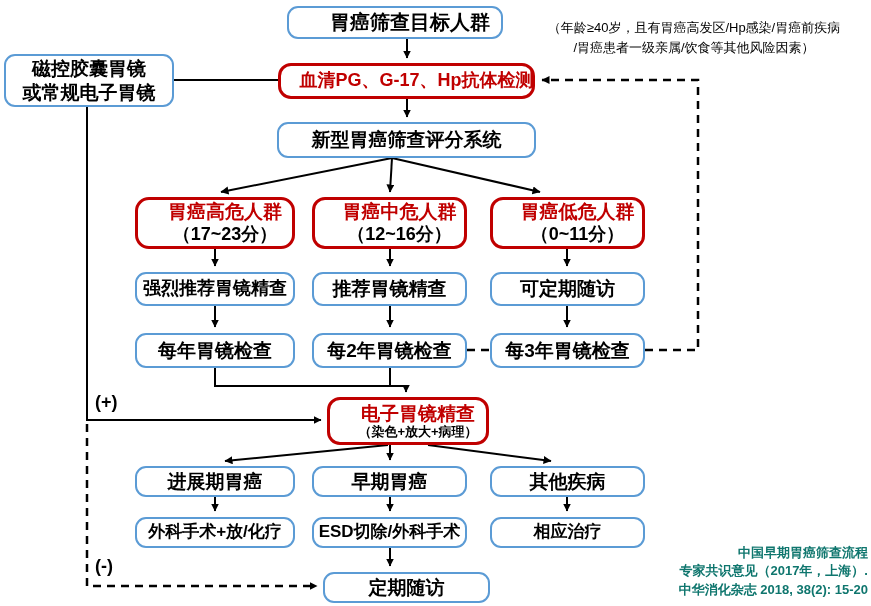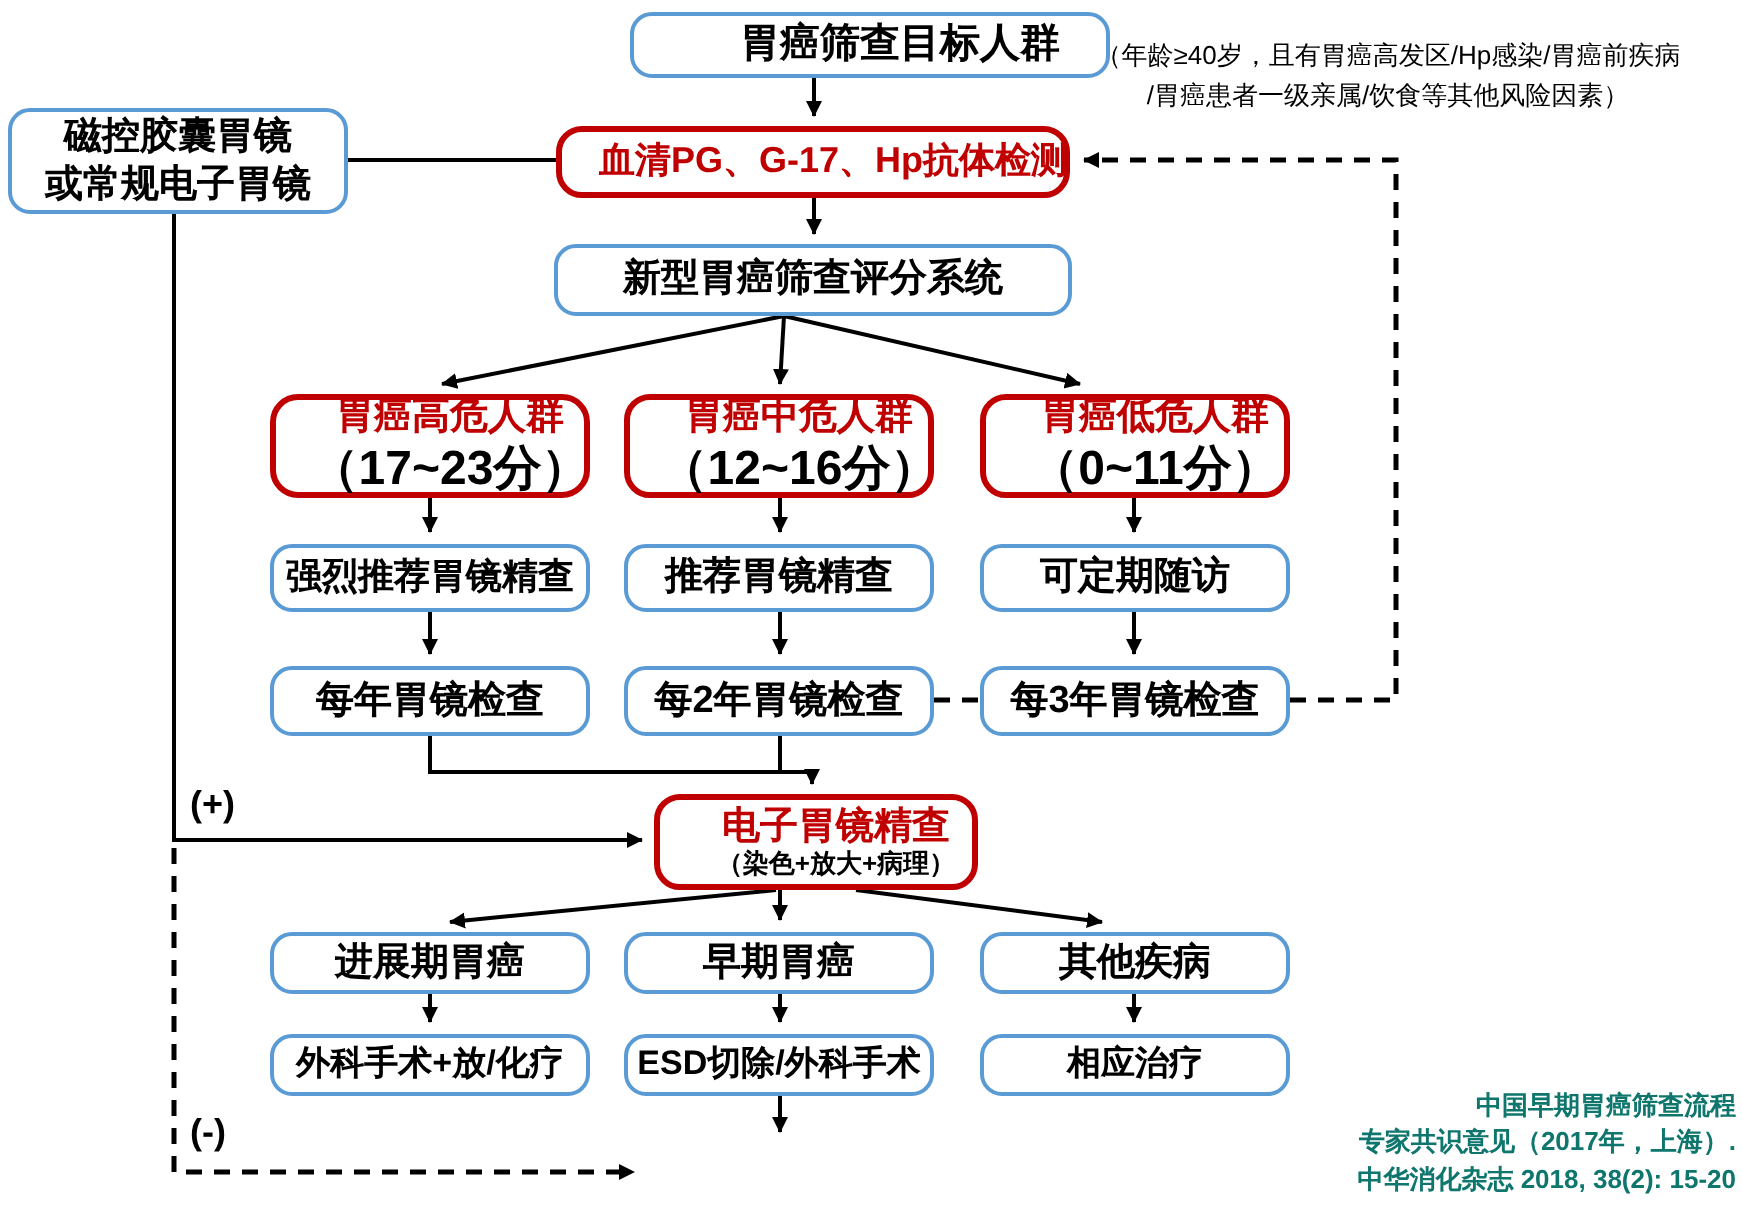--- a/index.html
+++ b/index.html
@@ -8,21 +8,21 @@
     font-family:"Liberation Sans","DejaVu Sans",sans-serif;color:#000;
   }
   #canvas *{box-sizing:border-box;}
   .box{
     position:absolute;border:2.5px solid #5B9BD5;border-radius:11px;background:#fff;
     display:flex;flex-direction:column;align-items:center;justify-content:center;
     font-weight:bold;font-size:19px;line-height:1.22;text-align:center;white-space:nowrap;
   }
   .red-box{border-color:#C00000;border-width:3px;border-radius:13px;padding-left:20px;}
   .red-text{color:#C00000;}
-  .range{font-size:24px;color:#000;}
+  .range{font-size:18px;color:#000;}
   .sub{font-size:13px;color:#000;font-weight:bold;line-height:1.1;}
   .note{position:absolute;font-size:13px;line-height:1.5;text-align:center;white-space:nowrap;}
   .score-note{position:absolute;font-size:18px;font-weight:bold;white-space:nowrap;}
   .sign{position:absolute;font-size:18px;font-weight:bold;}
   .citation{
     position:absolute;left:540px;top:544px;width:328px;text-align:right;
     color:#0f766e;font-weight:bold;font-size:13px;line-height:1.42;white-space:nowrap;
   }
   svg.wires{position:absolute;left:0;top:0;pointer-events:none;}
   .tx17{font-size:17px;}
@@ -64,21 +64,21 @@
       <path d="M567,497 V511" marker-end="url(#ah)"></path>
       <path d="M390,548 V566" marker-end="url(#ah)"></path>
     </g>
     <g stroke="#000" stroke-width="2.5" fill="none" stroke-dasharray="8 6">
       <path d="M467,350 H490"></path>
       <path d="M645,350 H698 V80 L542,80" marker-end="url(#ah)"></path>
       <path d="M87,424 V586 H317" marker-end="url(#ah)"></path>
     </g>
   </svg>
 
-  <div class="box tx20" style="left:315px;top:6px;width:240px;height:33px;padding-left:30px;">
+  <div class="box tx20" style="left:287px;top:6px;width:216px;height:33px;padding-left:30px;">
     <span>胃癌筛查目标人群</span>
   </div>
 
   <div class="note" style="left:518px;top:18px;width:352px;">
     <div>（年龄≥40岁，且有胃癌高发区/Hp感染/胃癌前疾病</div>
     <div>/胃癌患者一级亲属/饮食等其他风险因素）</div>
   </div>
 
   <div class="box" style="left:4px;top:54px;width:170px;height:53px;">
     <span>磁控胶囊胃镜</span>
@@ -147,20 +147,23 @@
   <div class="box tx17" style="left:135px;top:517px;width:160px;height:31px;">
     <span>外科手术+放/化疗</span>
   </div>
   <div class="box tx17" style="left:312px;top:517px;width:155px;height:31px;">
     <span>ESD切除/外科手术</span>
   </div>
   <div class="box tx17" style="left:490px;top:517px;width:155px;height:31px;">
     <span>相应治疗</span>
   </div>
 
+  <div class="box" style="left:323px;top:572px;width:167px;height:31px;">
+    <span>定期随访</span>
+  </div>
 
   <div class="citation">
     <div>中国早期胃癌筛查流程</div>
     <div>专家共识意见（2017年，上海）.</div>
     <div>中华消化杂志 2018, 38(2): 15-20</div>
   </div>
 
 </div>
 
 </body></html>

